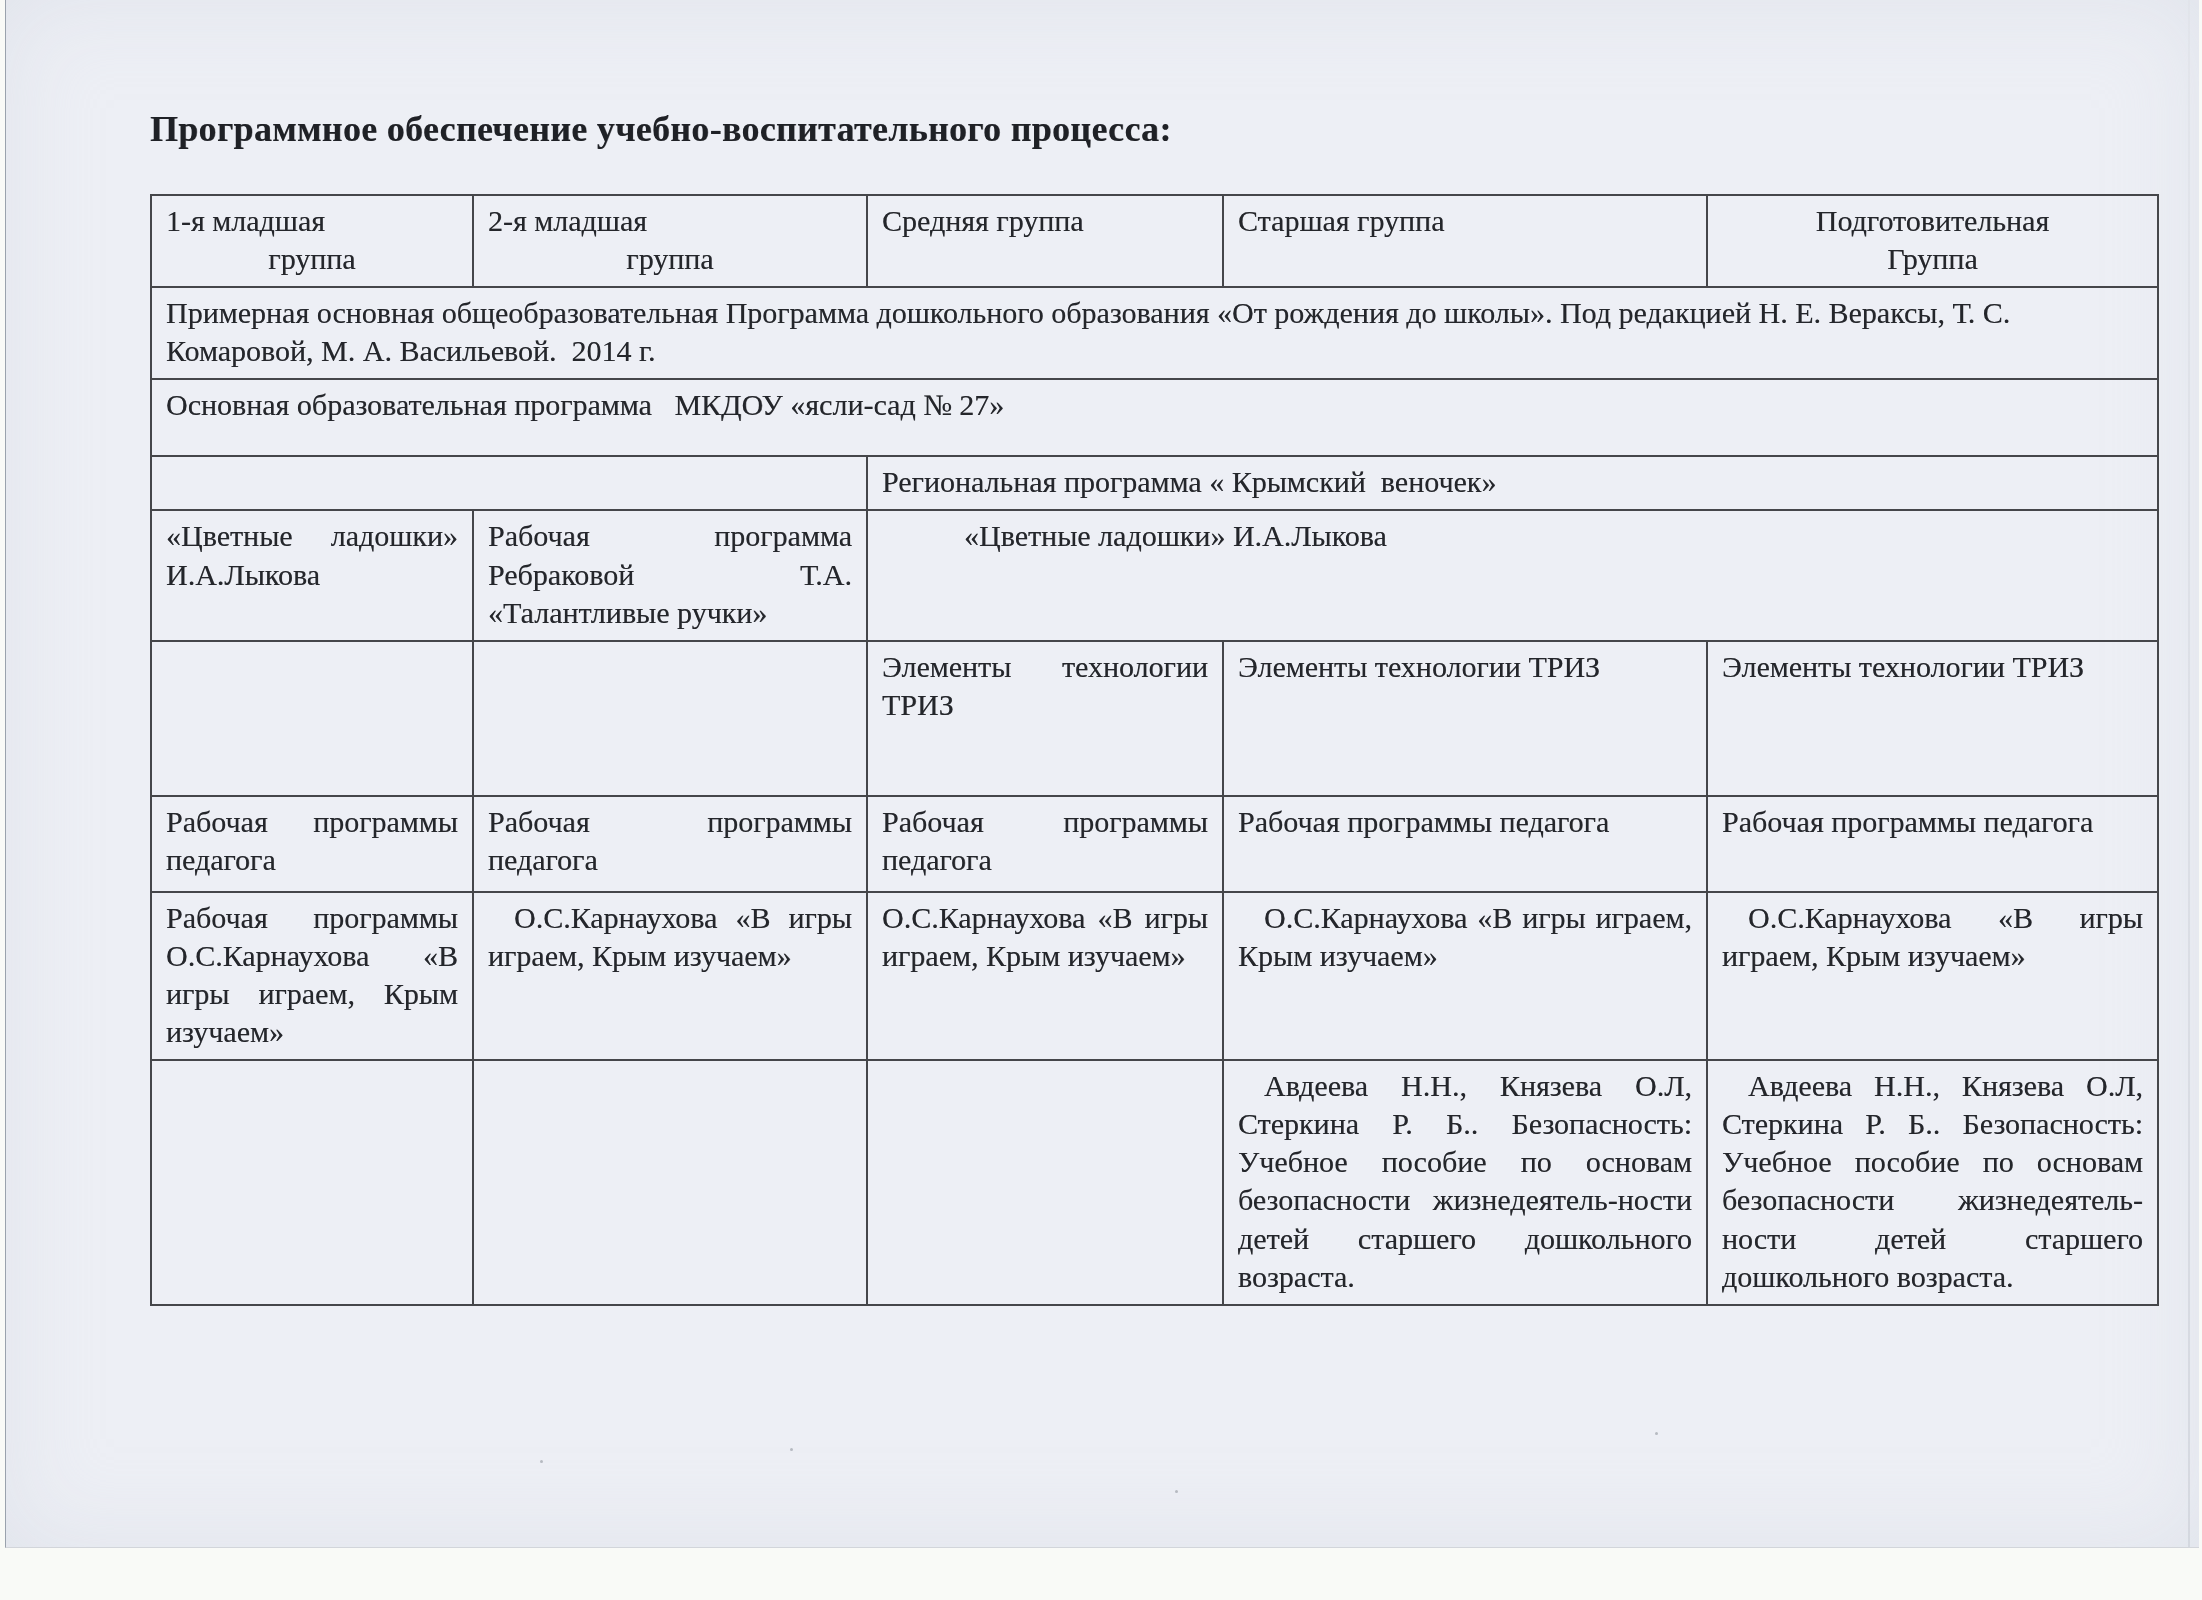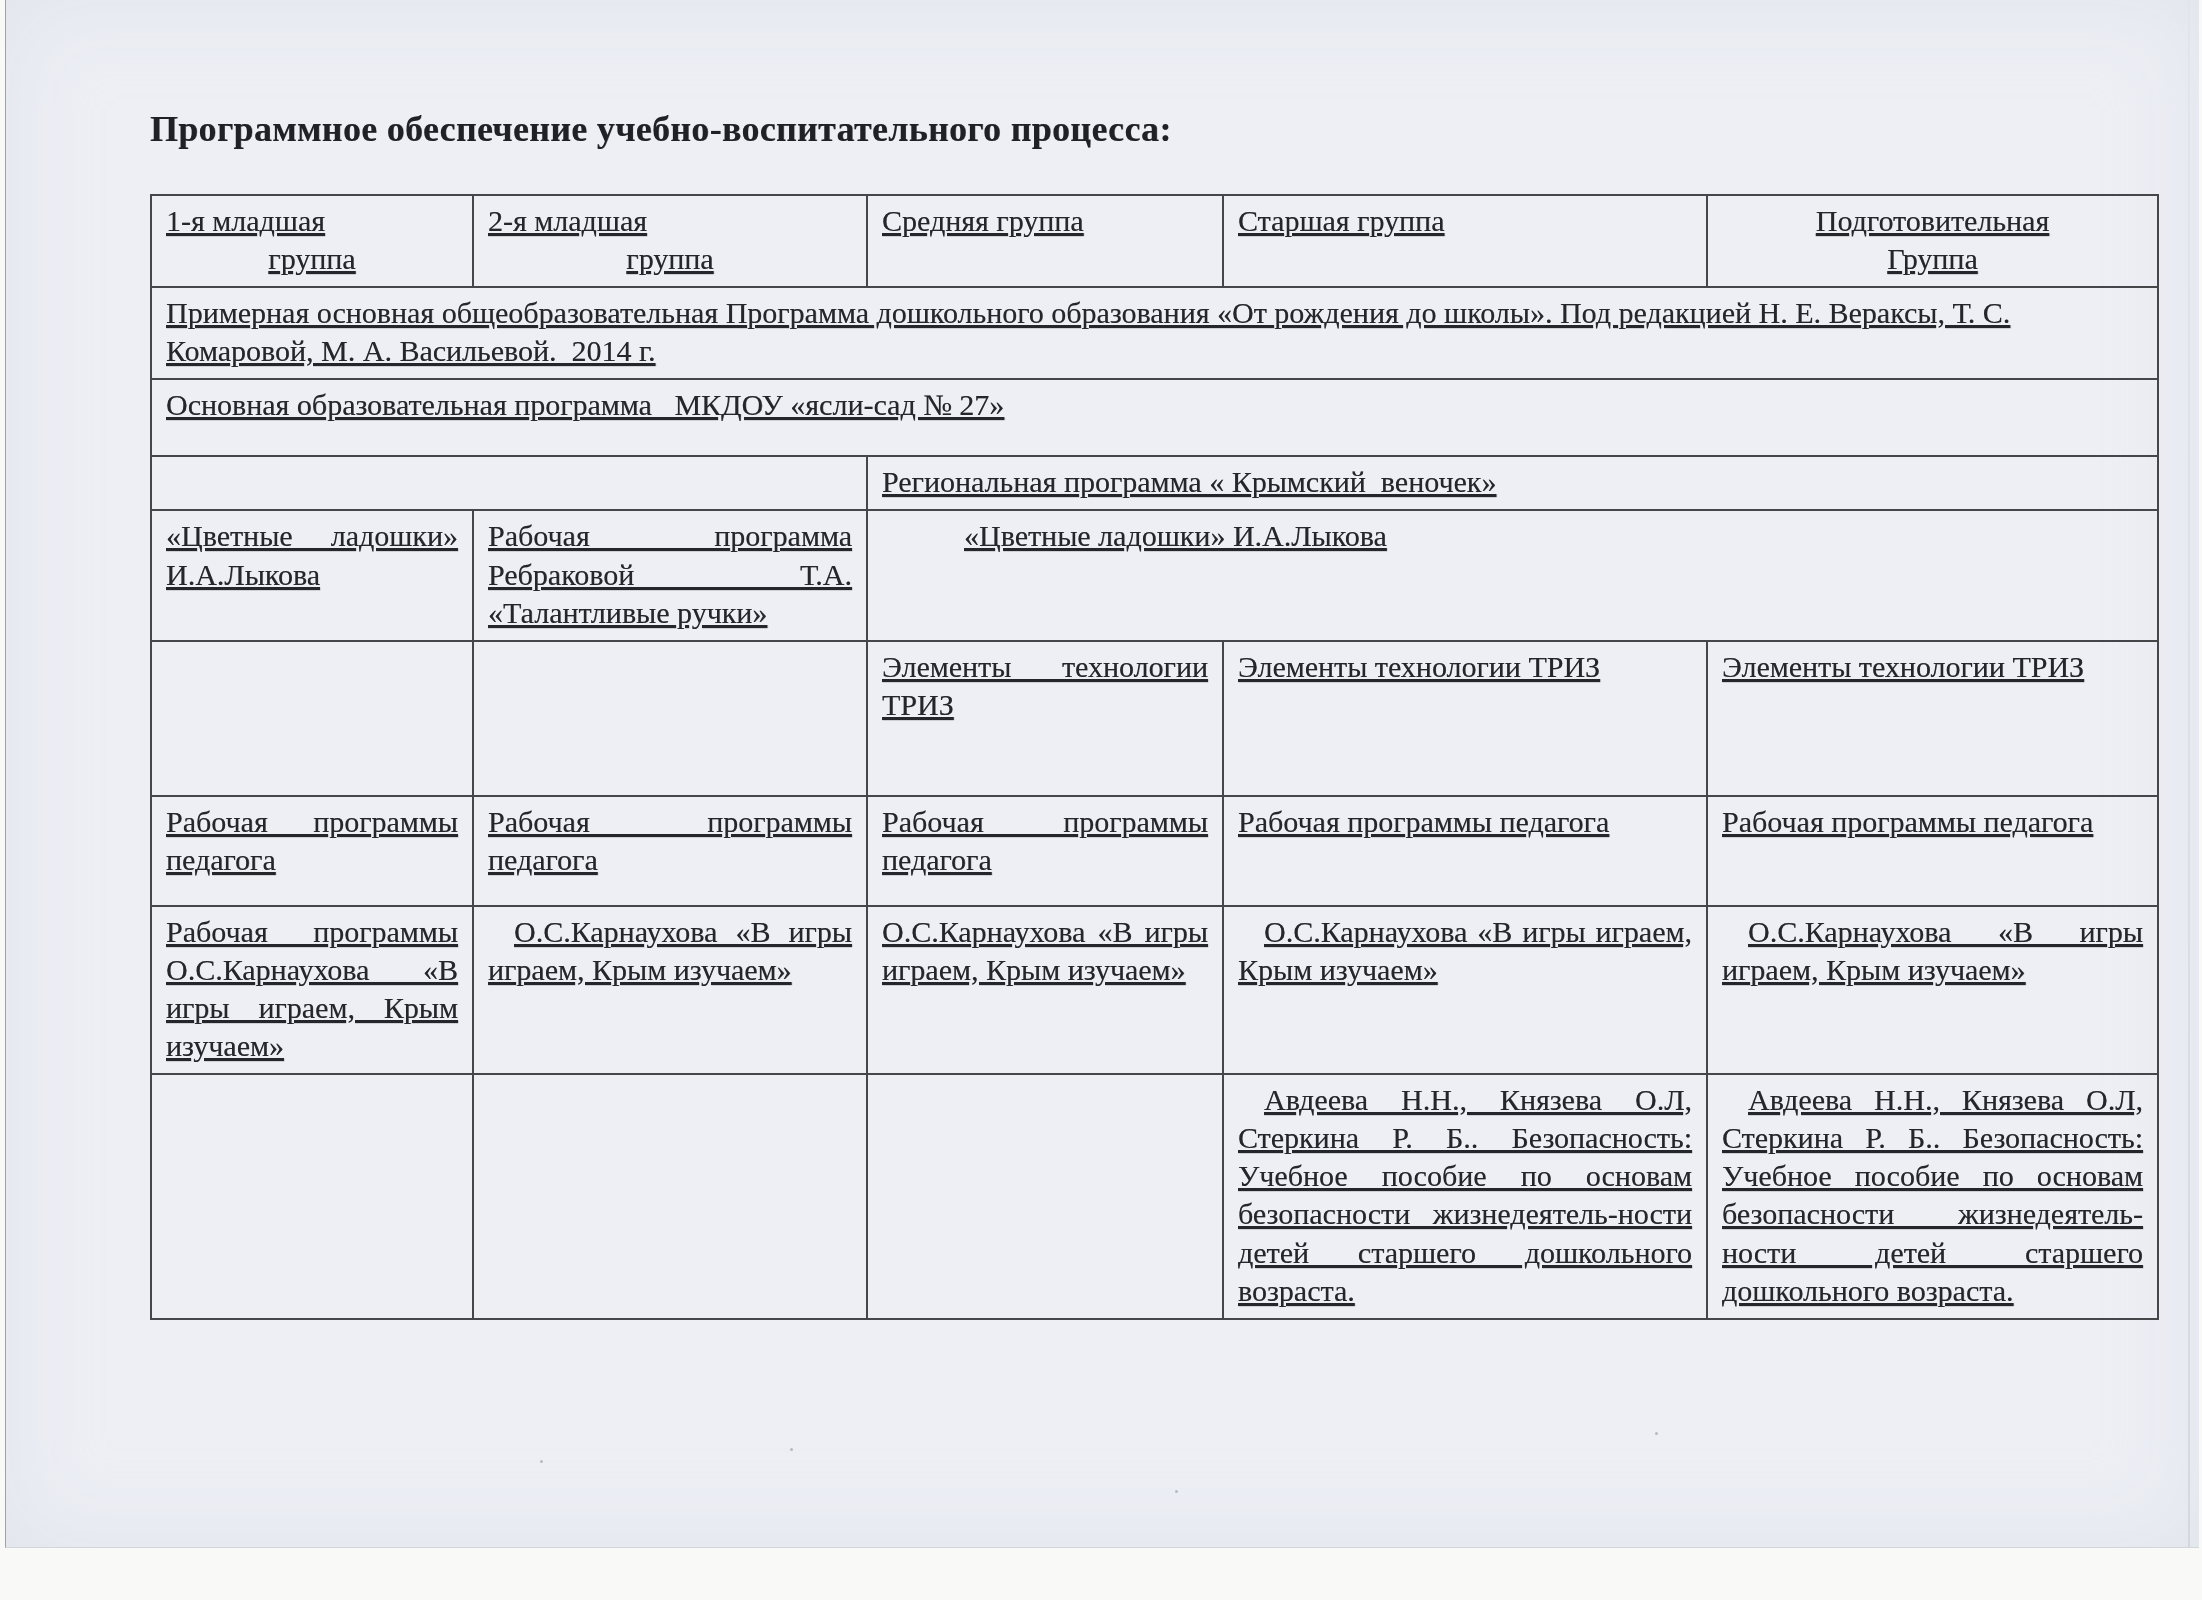--- a/index.html
+++ b/index.html
@@ -36,29 +36,28 @@
     border-collapse:collapse;table-layout:fixed;
   }
   td{
     border:2px solid #45464a;
     vertical-align:top;
     padding:6px 14px 8px 14px;
     font-size:30px;
     line-height:1.27;
     text-shadow:.3px .3px .4px rgba(35,35,40,.5);
     overflow:hidden;
-    text-decoration:underline;
   }
   tr.r1{height:78px}
   tr.r2{height:88px}
   tr.r3{height:77px}
   tr.r4{height:54px}
   tr.r5{height:113px}
   tr.r6{height:155px}
-  tr.r7{height:110px}
+  tr.r7{height:96px}
   tr.r8{height:150px}
   tr.r9{height:180px}
   .hl1{display:block;text-align:left}
   .hl2{display:block;text-align:center}
   td.c5h .hl1{text-align:center}
   td.c5h .hl2{text-align:center}
   .center{text-align:left}
   .j{text-align:justify}
   .indent{text-indent:26px}
   .padl{padding-left:96px}

